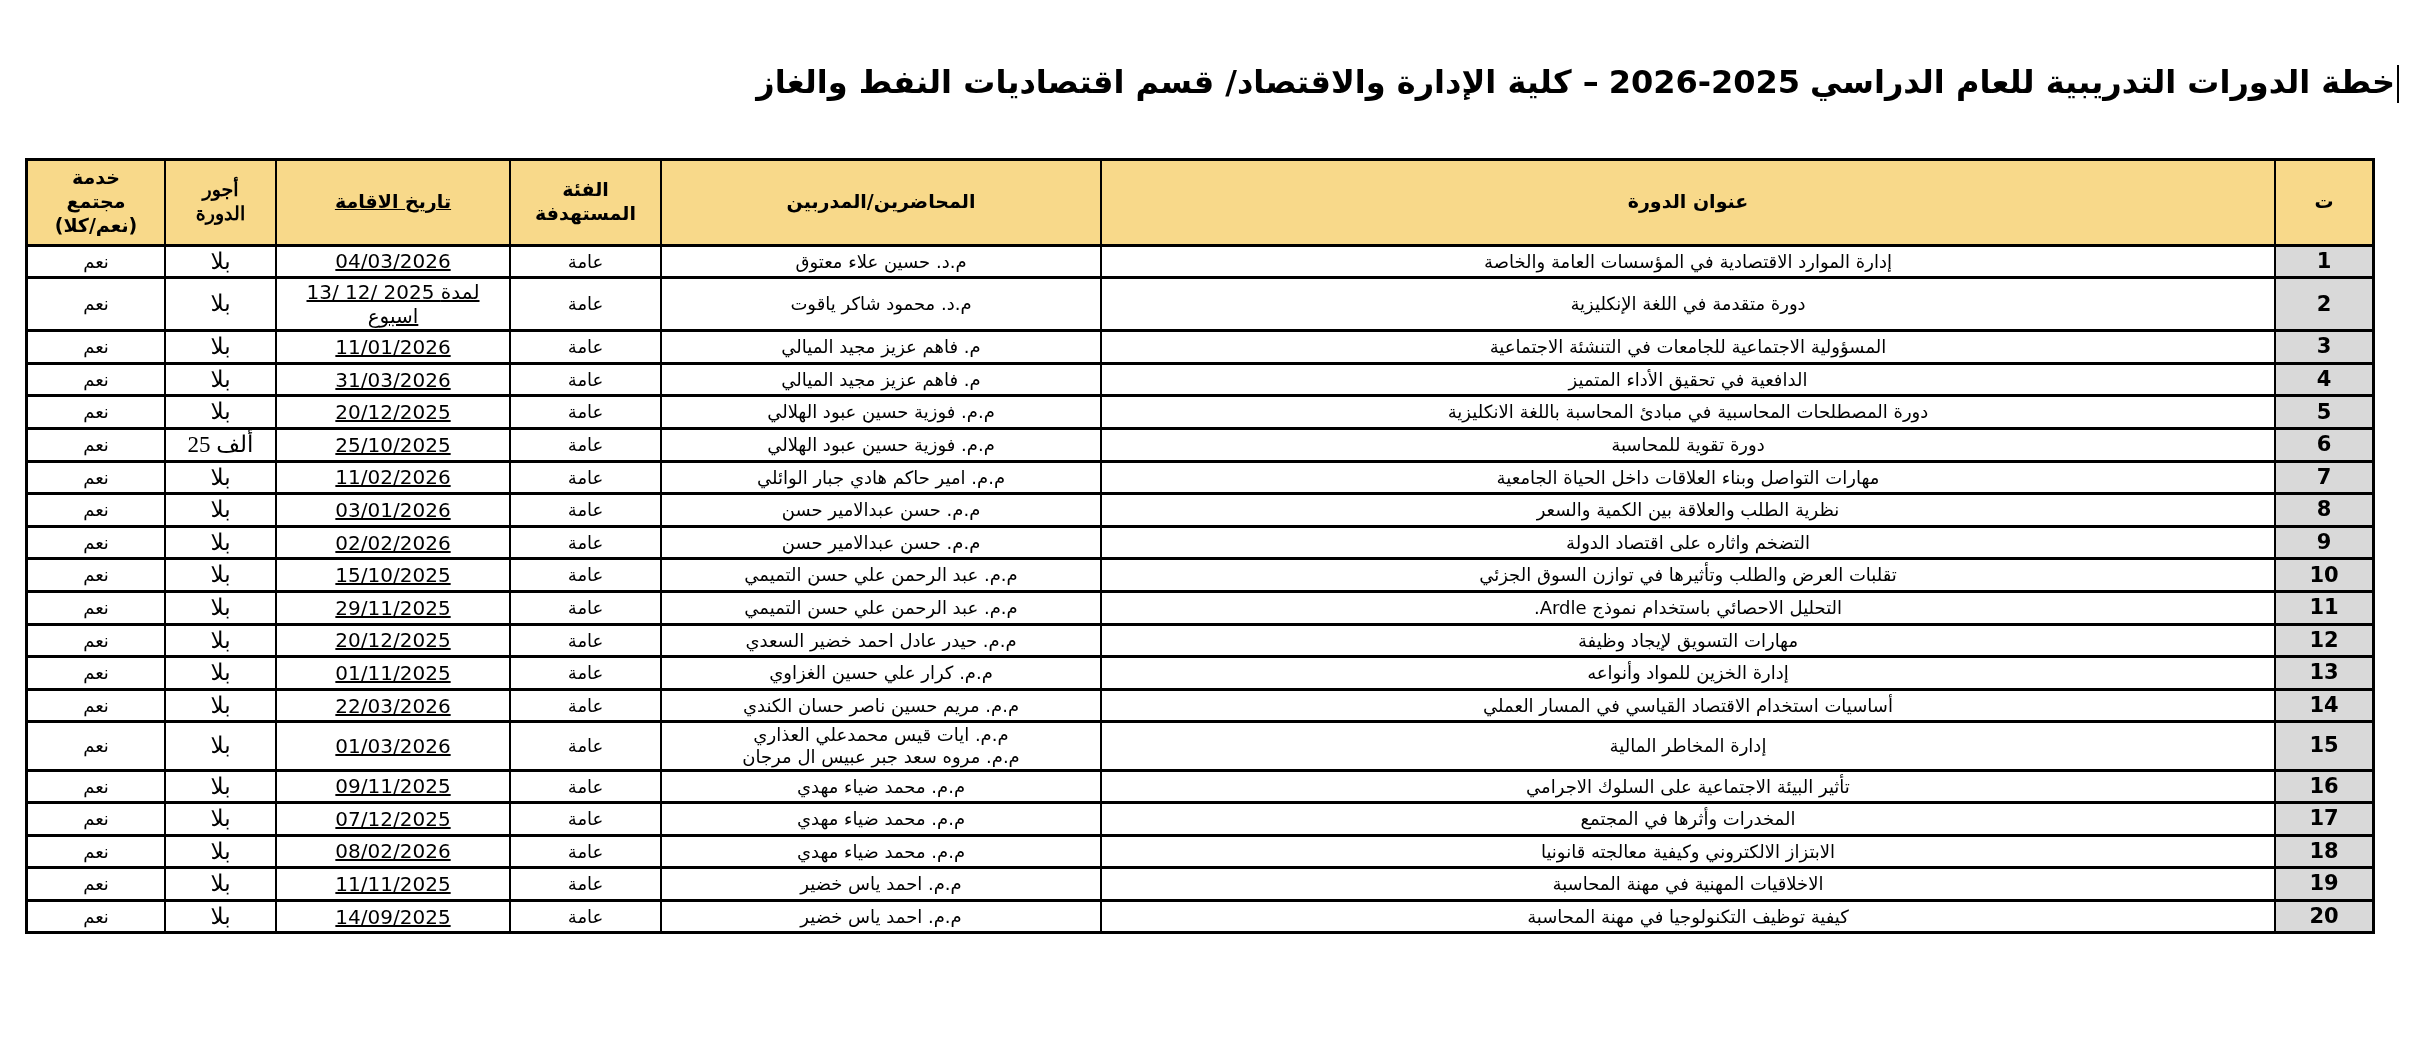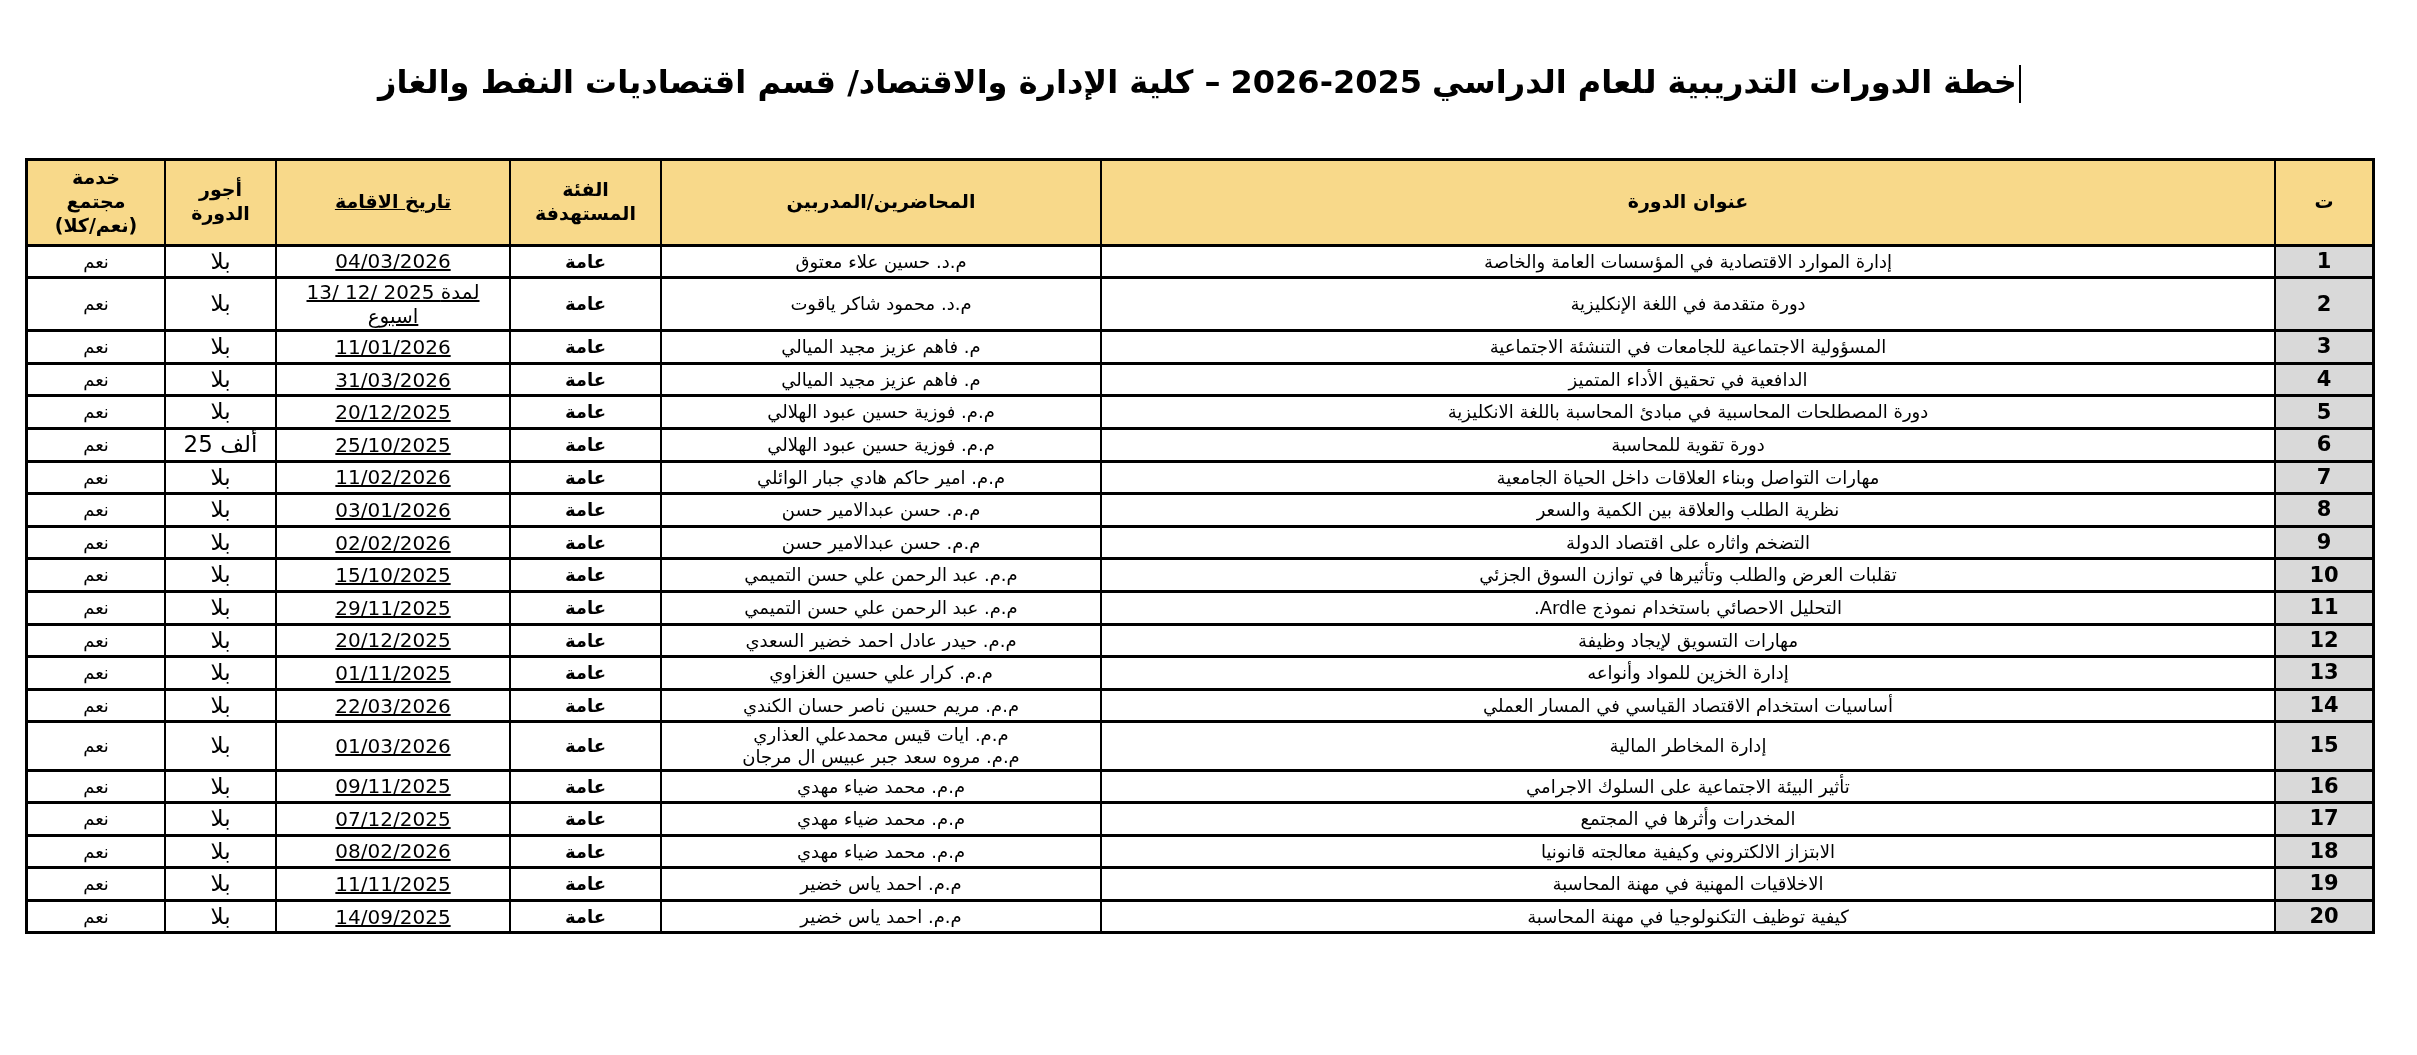--- a/index.html
+++ b/index.html
@@ -4,21 +4,21 @@
 <style>
   html,body{margin:0;padding:0;background:#ffffff;}
   body{
     width:2417px;height:1055px;overflow:hidden;
     font-family:"DejaVu Sans",sans-serif;color:#000;
   }
   .page{width:2417px;height:1055px;position:relative;background:#fff;}
 
   
   .title-line{
-    direction:rtl;text-align:center;
+    direction:rtl;text-align:right;
     padding:62px 18px 0 0;
     font-size:32px;font-weight:bold;line-height:1.3;
     white-space:nowrap;
   }
   .title-years{margin:0 10px;}
   .cursor{
     display:inline-block;width:2px;height:38px;background:#000;
     vertical-align:middle;margin-left:2px;
   }
 
@@ -40,23 +40,23 @@
   .courses th{
     background:#F8D98A;
     font-weight:bold;font-size:19px;line-height:1.25;
     white-space:pre-line;
   }
   .courses td{font-size:18px;line-height:1.2;background:#fff;}
 
   .c-no{width:88px;}
   .c-title{width:1164px;}
   .c-lect{width:430px;}
-  .c-target{width:141px;font-weight:bold;}
+  .c-target{width:141px;}
   .c-date{width:224px;text-decoration:underline;}
-  .c-fee{width:101px;}
+  .c-fee{width:101px;font-family:Liberation Serif, serif;}
   .c-service{width:128px;}
 
   td.c-no{background:#D9D9D9;font-weight:bold;font-size:21px;}
   td.c-date{font-size:20px;direction:ltr;text-align:center;}
   td.c-fee{font-size:23px;direction:ltr;}
   td.c-lect{white-space:pre-line;margin-top:9px;}
 </style>
 </head>
 <body>
 

